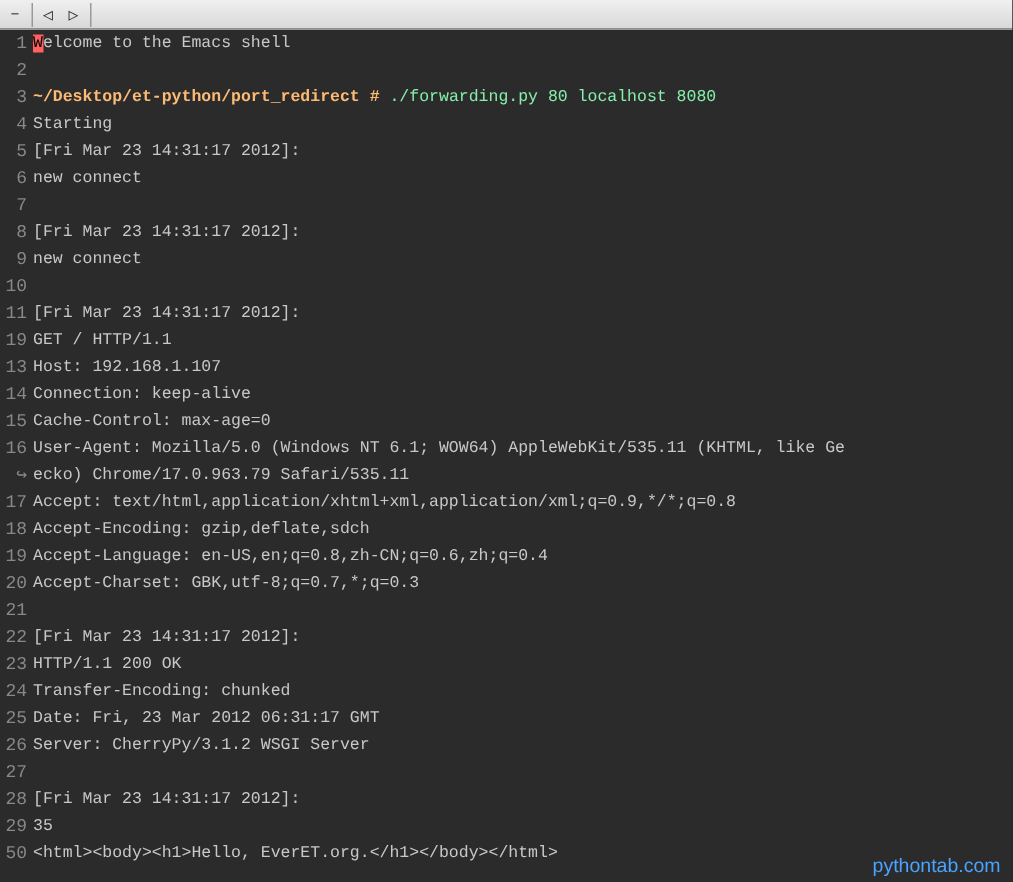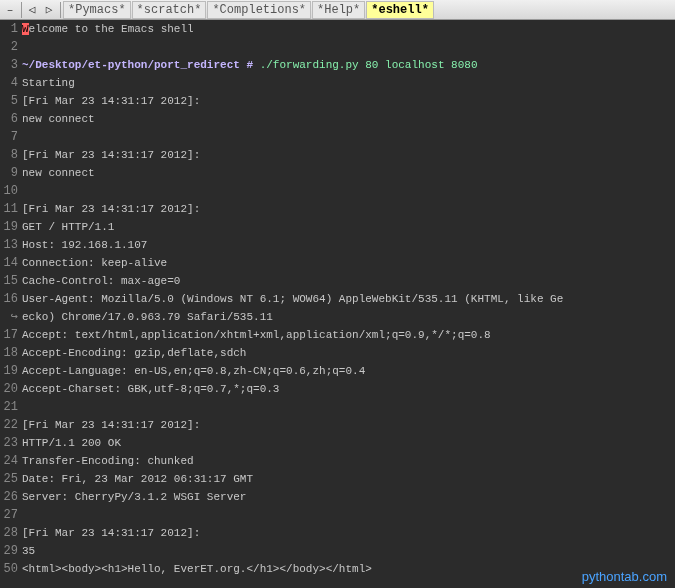--- a/index.html
+++ b/index.html
@@ -72,48 +72,41 @@
     font-size: 11px;
     line-height: 18px;
     white-space: pre;
     overflow: hidden;
   }
   .line { height: 18px; }
   .cursor {
     background: #ff6060;
     color: #000;
   }
-  .prompt { color: #c4b5fd; font-weight: bold; }
+  .prompt { color: #fdba74; font-weight: bold; }
   .cmd { color: #86efac; }
   .watermark {
     position: absolute;
     bottom: 4px;
     right: 8px;
     color: #4aa3ff;
     font-size: 13px;
     font-family: Arial, sans-serif;
     margin-top: 13px;
   }
 </style>
 </head>
 <body>
 
 <div class="toolbar">
   <div class="nav-btn">–</div>
   <div class="sep"></div>
   <div class="nav-btn">◁</div>
   <div class="nav-btn">▷</div>
   <div class="sep"></div>
-  <div id="tabs" style="display: flex;">
-      <div class="tab">*Pymacs*</div>
-      <div class="tab">*scratch*</div>
-      <div class="tab">*Completions*</div>
-      <div class="tab">*Help*</div>
-      <div class="tab active">*eshell*</div>
-    </div>
 </div>
 
 <div class="editor">
   <div class="gutter" id="gutter">
       <div class="line">1</div>
       <div class="line">2</div>
       <div class="line">3</div>
       <div class="line">4</div>
       <div class="line">5</div>
       <div class="line">6</div>

